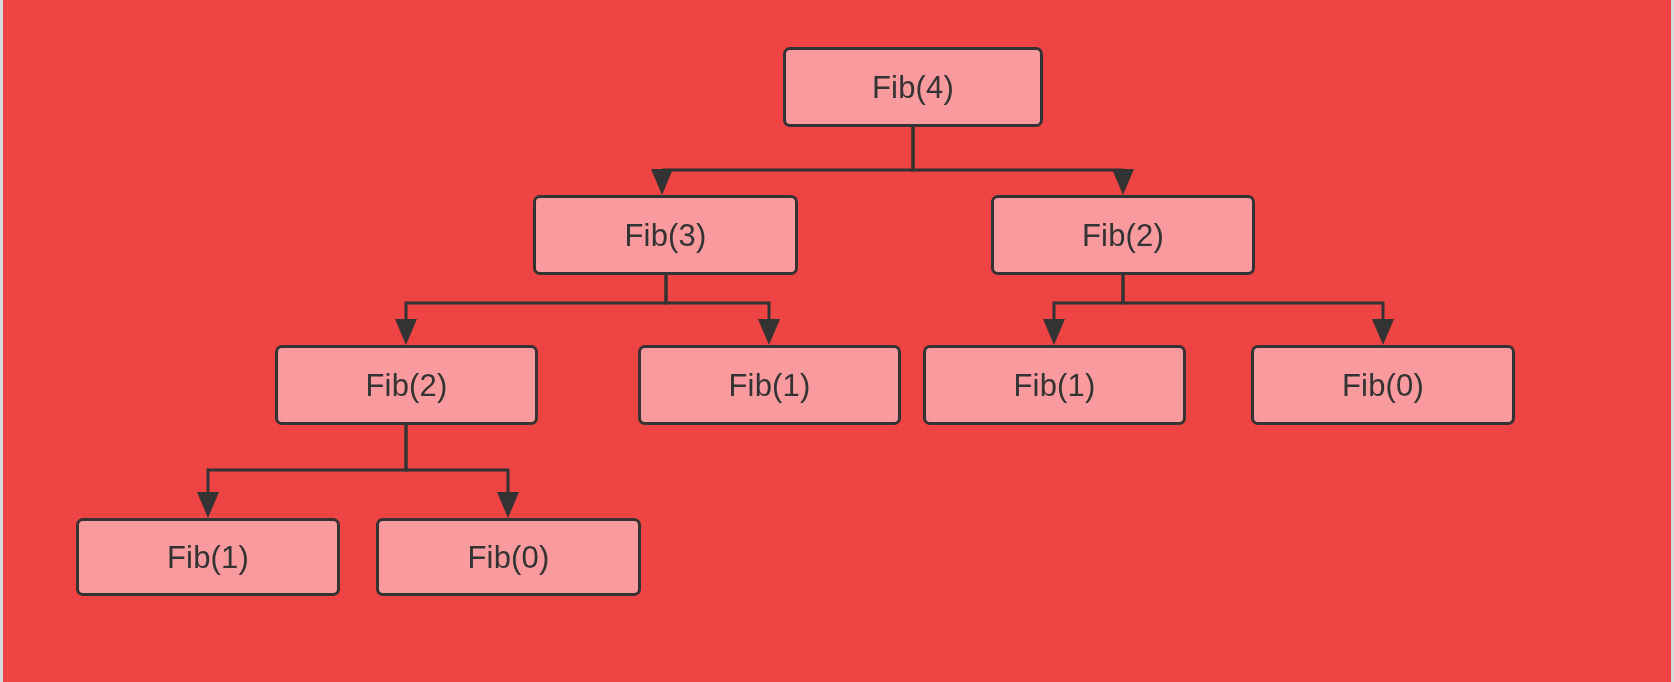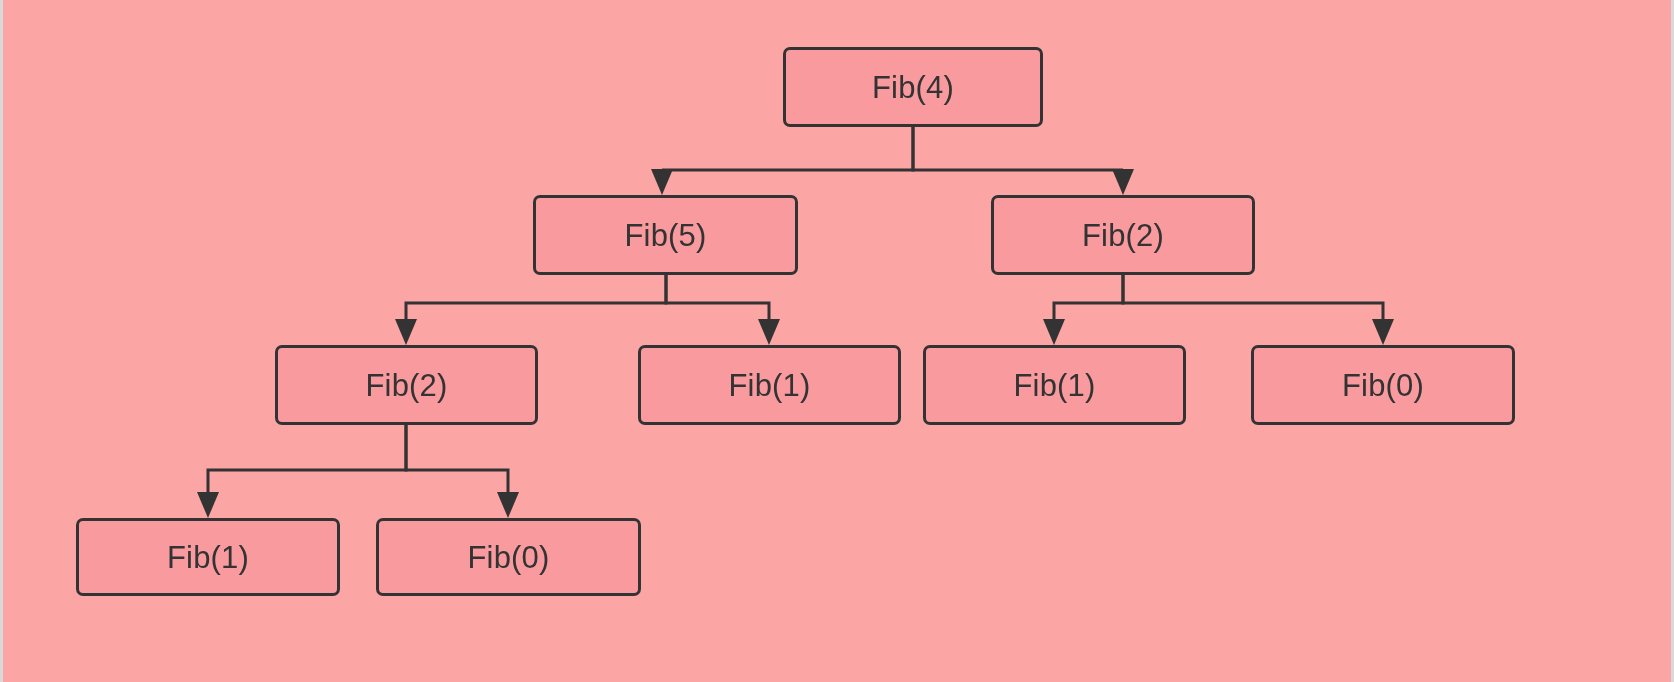--- a/index.html
+++ b/index.html
@@ -8,21 +8,21 @@
     padding: 0;
     background: #ffffff;
   }
   body {
     font-family: "Liberation Sans", sans-serif;
   }
   #canvas {
     position: relative;
     width: 1674px;
     height: 682px;
-    background: #fca5a5;
+    background: #ef4444;
     overflow: hidden;
     box-sizing: border-box;
     border-left: 3px solid #d9d9d9;
     border-right: 3px solid #d9d9d9;
   }
   #edge-layer {
     position: absolute;
     left: 0;
     top: 0;
     width: 1674px;
@@ -84,21 +84,21 @@
       <g>
         <path d="M 403 425 L 403 470 L 505 470 L 505 492" fill="none" stroke="#333333" stroke-width="3" stroke-linecap="butt" stroke-linejoin="miter"></path>
         <polygon points="494,492 516,492 505,518" fill="#333333"></polygon>
       </g>
     </svg>
   <div id="node-layer">
       <div class="node" style="left: 780px; top: 47px; width: 260px; height: 80px; background: rgb(249, 154, 158); border-color: rgb(51, 51, 51); color: rgb(51, 51, 51);">
         <span class="node-label">Fib(4)</span>
       </div>
       <div class="node" style="left: 530px; top: 195px; width: 265px; height: 80px; background: rgb(249, 154, 158); border-color: rgb(51, 51, 51); color: rgb(51, 51, 51);">
-        <span class="node-label">Fib(5)</span>
+        <span class="node-label">Fib(3)</span>
       </div>
       <div class="node" style="left: 988px; top: 195px; width: 264px; height: 80px; background: rgb(249, 154, 158); border-color: rgb(51, 51, 51); color: rgb(51, 51, 51);">
         <span class="node-label">Fib(2)</span>
       </div>
       <div class="node" style="left: 272px; top: 345px; width: 263px; height: 80px; background: rgb(249, 154, 158); border-color: rgb(51, 51, 51); color: rgb(51, 51, 51);">
         <span class="node-label">Fib(2)</span>
       </div>
       <div class="node" style="left: 635px; top: 345px; width: 263px; height: 80px; background: rgb(249, 154, 158); border-color: rgb(51, 51, 51); color: rgb(51, 51, 51);">
         <span class="node-label">Fib(1)</span>
       </div>

